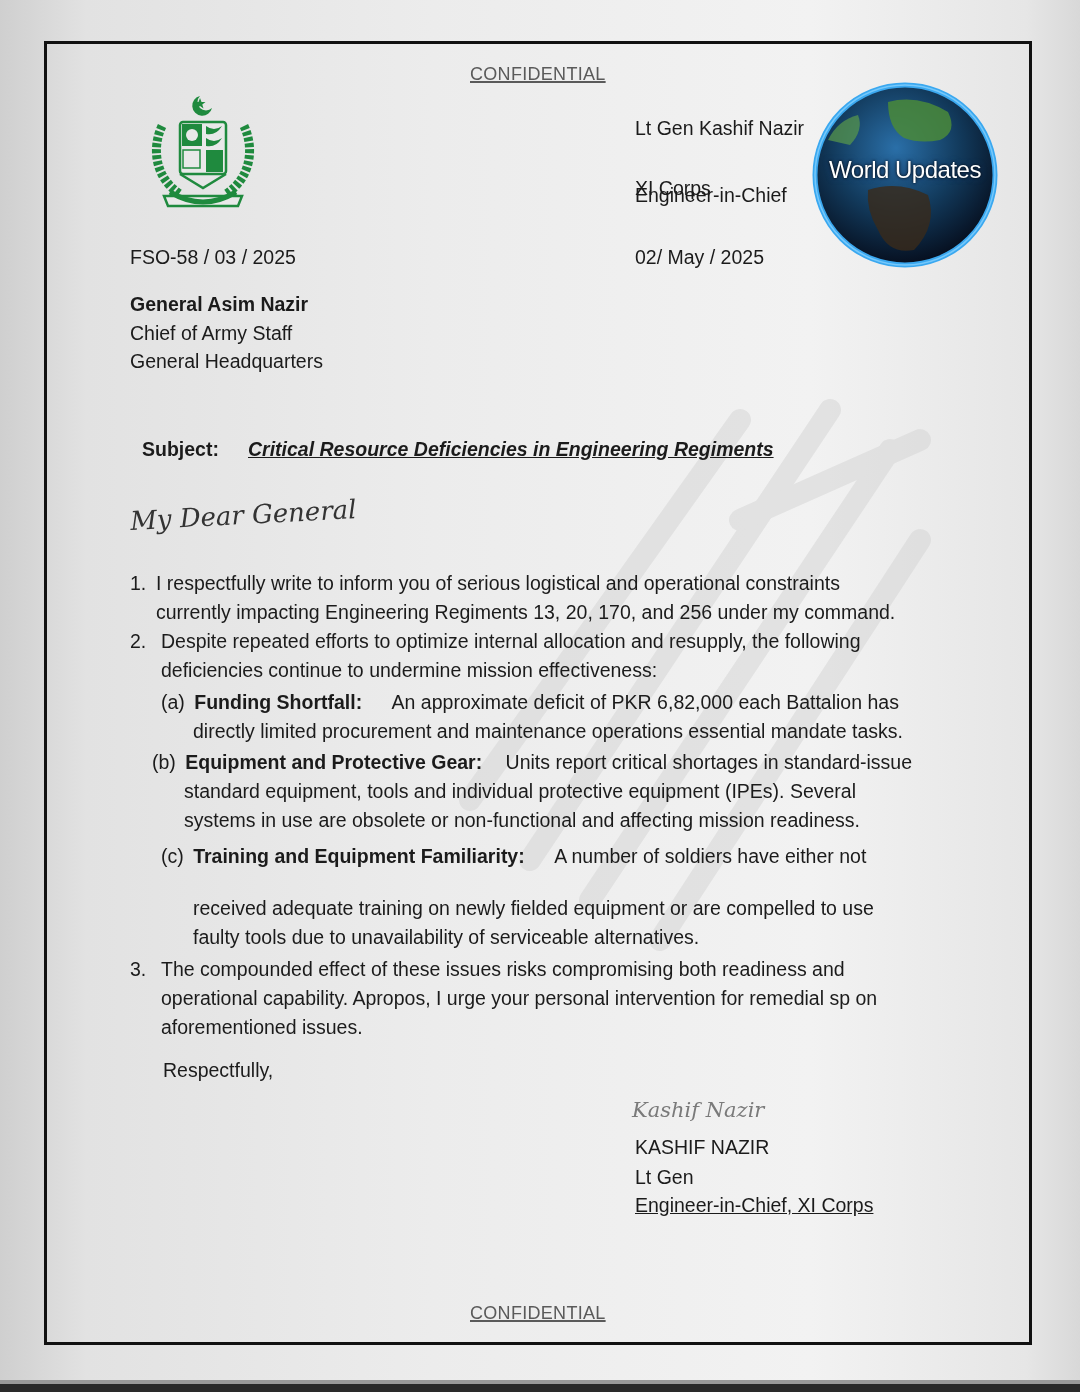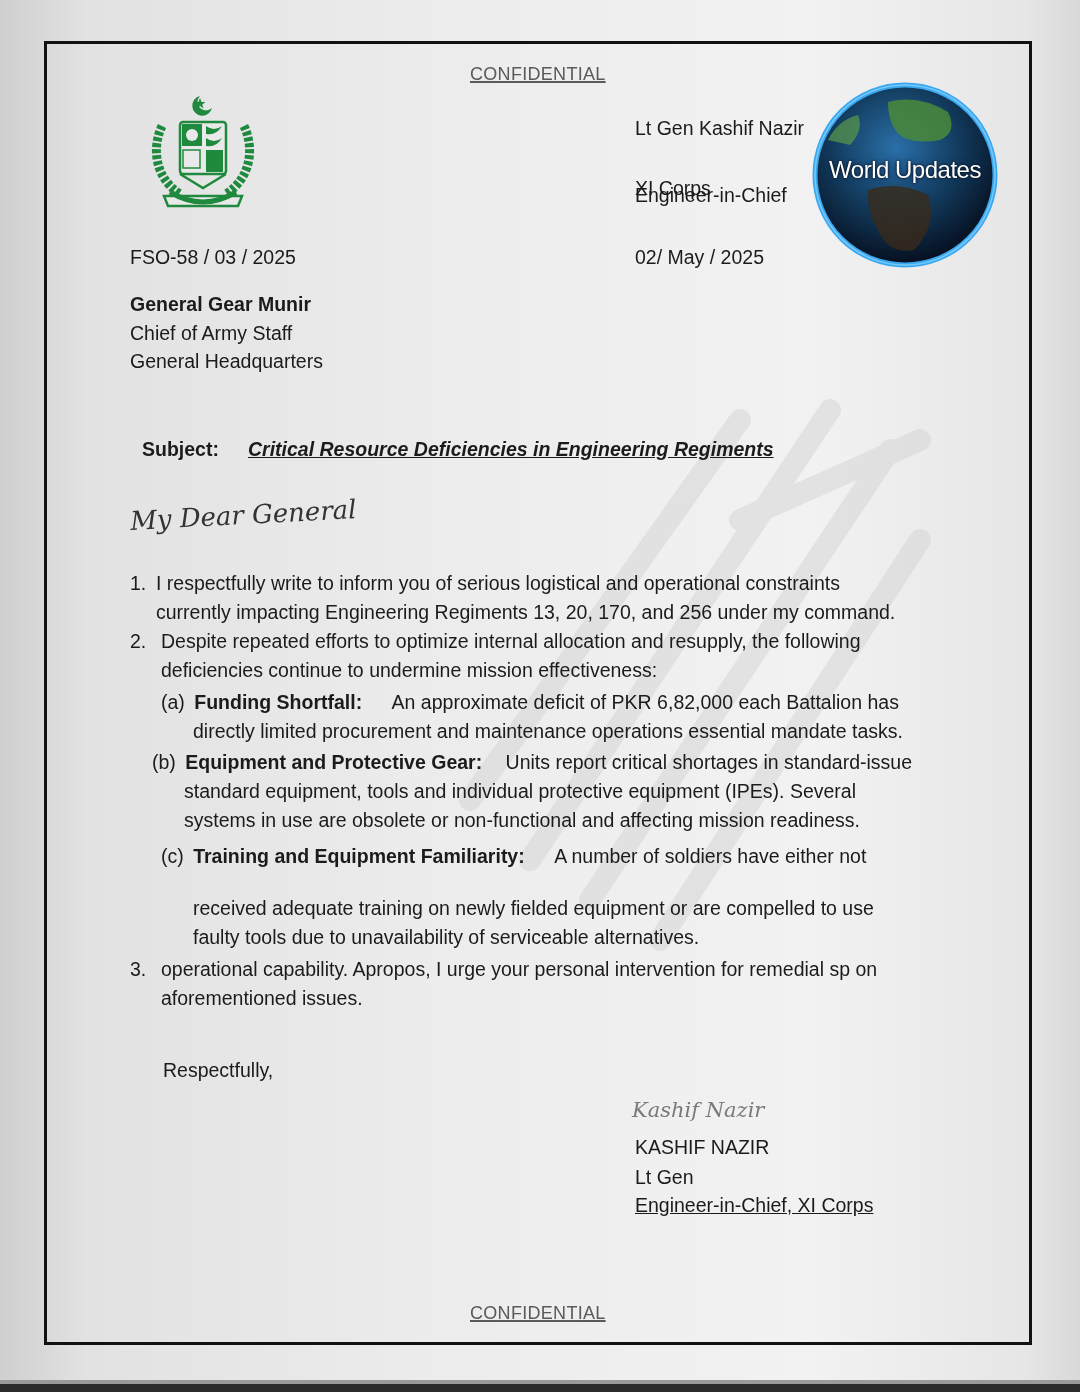--- a/index.html
+++ b/index.html
@@ -92,21 +92,21 @@
     <path d="M60 110 q30 -10 60 5 q10 30 -14 55 q-25 5 -36 -20 q-12 -20 -10 -40z" fill="#3a2a1a" opacity="0.8"></path>
     <path d="M20 60 q10 -20 30 -25 q6 15 -8 30z" fill="#5a9a4a" opacity="0.7"></path>
     <circle cx="97" cy="95" r="90" fill="none" stroke="#8fd6ff" stroke-width="1.5" opacity="0.7"></circle>
   </svg>
   <div class="globe-label">World Updates</div>
 </div>
 
 <div class="abs txt" style="left:130px; top:243px;">FSO-58 / 03 / 2025</div>
 <div class="abs txt" style="left:635px; top:243px;">02/ May / 2025</div>
 
-<div class="abs txt bold" style="left:130px; top:290px;">General Gear Munir</div>
+<div class="abs txt bold" style="left:130px; top:290px;">General Asim Nazir</div>
 <div class="abs txt" style="left:130px; top:319px;">Chief of Army Staff</div>
 <div class="abs txt" style="left:130px; top:347px;">General Headquarters</div>
 
 <div class="abs txt bold" style="left:142px; top:435px;">Subject:</div>
 <div class="abs subject-title" style="left:248px; top:435px; line-height:28px;font-style:italic;">Critical Resource Deficiencies in Engineering Regiments</div>
 
 <div class="abs hand" style="left:130px; top:500px; font-size:26px; color:#333; transform: rotate(-3deg);">My Dear General</div>
 
 <div class="para" style="left:130px; top:569px;">
   <span class="num">1.</span>
@@ -143,20 +143,21 @@
   <span>(c)</span>
   <span class="bold" style="margin-left:4px;">Training and Equipment Familiarity:</span>
   <span style="margin-left:24px;">A number of soldiers have either not</span>
   <div style="margin-left:32px;margin-top:23px;">received adequate training on newly fielded equipment or are compelled to use</div>
   <div style="margin-left:32px;">faulty tools due to unavailability of serviceable alternatives.</div>
 </div>
 
 <div class="para" style="left:130px; top:955px;">
   <span class="num">3.</span>
   <div style="margin-left:31px;">
+    <div>The compounded effect of these issues risks compromising both readiness and</div>
     <div>operational capability. Apropos, I urge your personal intervention for remedial sp on</div>
     <div>aforementioned issues.</div>
   </div>
 </div>
 
 <div class="abs txt" style="left:163px; top:1056px;">Respectfully,</div>
 
 <div class="abs hand" style="left:632px; top:1098px; font-size:21px; color:#7a7a7a;">Kashif Nazir</div>
 <div class="abs txt" style="left:635px; top:1133px;">KASHIF NAZIR</div>
 <div class="abs txt" style="left:635px; top:1163px;">Lt Gen</div>

